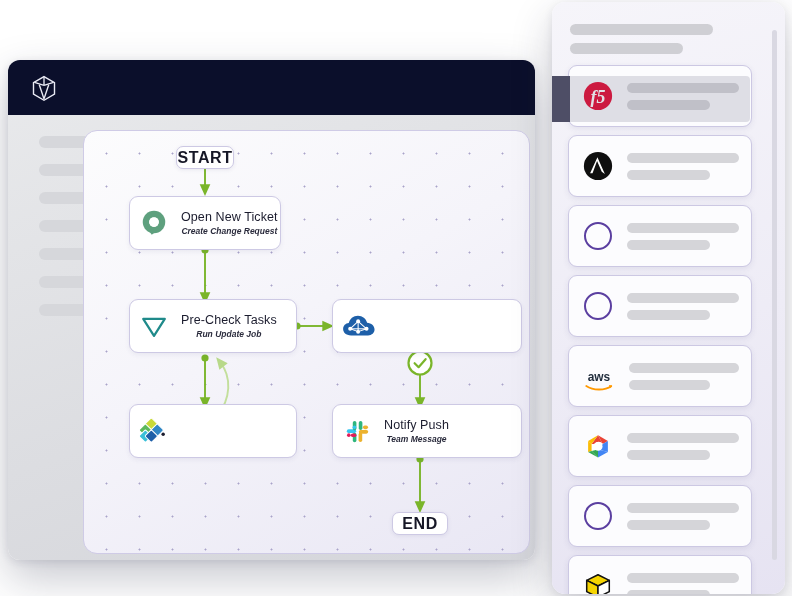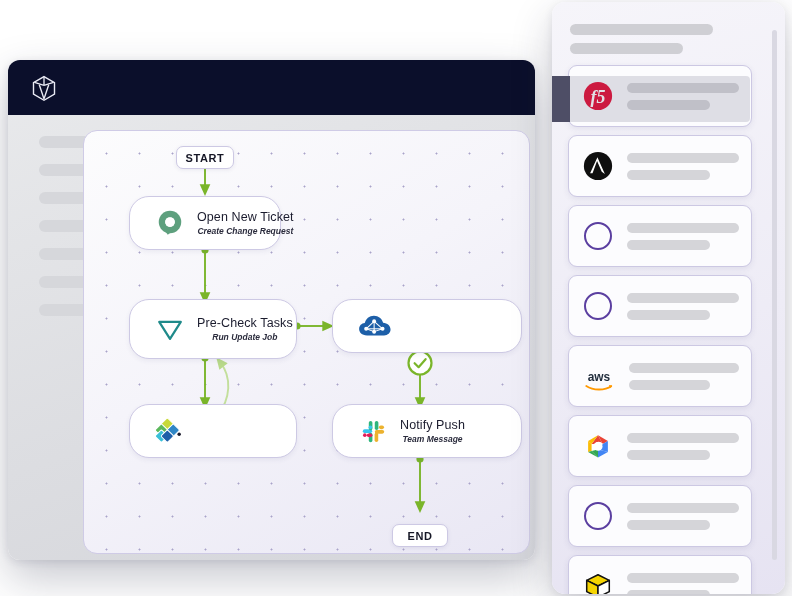--- a/index.html
+++ b/index.html
@@ -53,24 +53,24 @@
     background:
       radial-gradient(circle, #a9a3c9 0.9px, transparent 1.1px) 6px 6px / 33px 33px,
       linear-gradient(150deg, #fcfcfd 0%, #f5f4fa 45%, #e9e7f4 100%);
     overflow: hidden;
   }
 
   .wf-node {
     position: absolute;
     background: #ffffff;
     border: 1px solid #cdc9e4;
-    border-radius: 20px;
+    border-radius: 9px;
     box-shadow: 0 2px 5px rgba(60,55,110,0.07);
     display: flex; align-items: center;
-    padding: 0 24px;
+    padding: 0 8px;
     box-sizing: border-box;
   }
   .wf-icon {
     width: 32px; height: 32px;
     flex: 0 0 32px;
     display: flex; align-items: center; justify-content: center;
     margin-right: 11px;
   }
   .wf-text { display: flex; flex-direction: column; justify-content: center; }
   .wf-title {
@@ -82,21 +82,21 @@
     line-height: 11px; white-space: nowrap; margin-top: 1px; text-align: center;
   }
 
   .terminal-node {
     position: absolute;
     background: #ffffff;
     border: 1px solid #cdc9e4;
     border-radius: 7px;
     box-shadow: 0 1px 4px rgba(60,55,110,0.09);
     display: flex; align-items: center; justify-content: center;
-    font-size: 11px; font-weight: bold; color: #161726;
+    font-size: 16px; font-weight: bold; color: #161726;
     letter-spacing: .6px;
     box-sizing: border-box;
   }
 
   .edge { position: absolute; pointer-events: none; }
 
   
   #palette {
     position: absolute;
     left: 552px; top: 2px;
@@ -226,21 +226,21 @@
             <path d="M10.8 24.5 L13.6 28.6 L19.4 24.2 Z" fill="#5ea07e"></path>
             <circle cx="16" cy="15" r="5.0" fill="#ffffff"></circle>
           </svg>
         </span>
         <span class="wf-text">
           <span class="wf-title">Open New Ticket</span>
           <span class="wf-sub">Create Change Request</span>
         </span>
       </div>
 
-      <div class="wf-node" style="left:45px; top:168px; width:168px; height:60px;">
+      <div class="wf-node" style="left:45px; top:168px; width:168px; height:54px;">
         <span class="wf-icon">
           <svg viewBox="0 0 32 32" width="30" height="30">
             <path d="M4.5 8.5 L27.5 8.5 L16 26.5 Z" fill="none" stroke="#1f8a8a" stroke-width="2.4" stroke-linejoin="round"></path>
           </svg>
         </span>
         <span class="wf-text">
           <span class="wf-title">Pre-Check Tasks</span>
           <span class="wf-sub">Run Update Job</span>
         </span>
       </div>
@@ -296,21 +296,21 @@
             <rect x="22.0" y="9.4" width="5.6" height="4.0" rx="2.0" fill="#ecb22e"></rect>
             <rect x="10.6" y="9.4" width="4.0" height="4.0" rx="2.0" fill="#36c5f0"></rect>
           </svg>
         </span>
         <span class="wf-text">
           <span class="wf-title">Notify Push</span>
           <span class="wf-sub">Team Message</span>
         </span>
       </div>
 
-      <div class="terminal-node" style="left:308px; top:381px; width:56px; height:23px;margin-top:12px;">END</div>
+      <div class="terminal-node" style="left:308px; top:381px; width:56px; height:23px;">END</div>
 
     </div>
   </div>
 
   <div id="palette">
 
     <div class="pal-head-skel" style="left:18px; top:22px; width:143px;"></div>
     <div class="pal-head-skel" style="left:18px; top:41px; width:113px;"></div>
 
     <div id="pal-scrollbar"></div>

